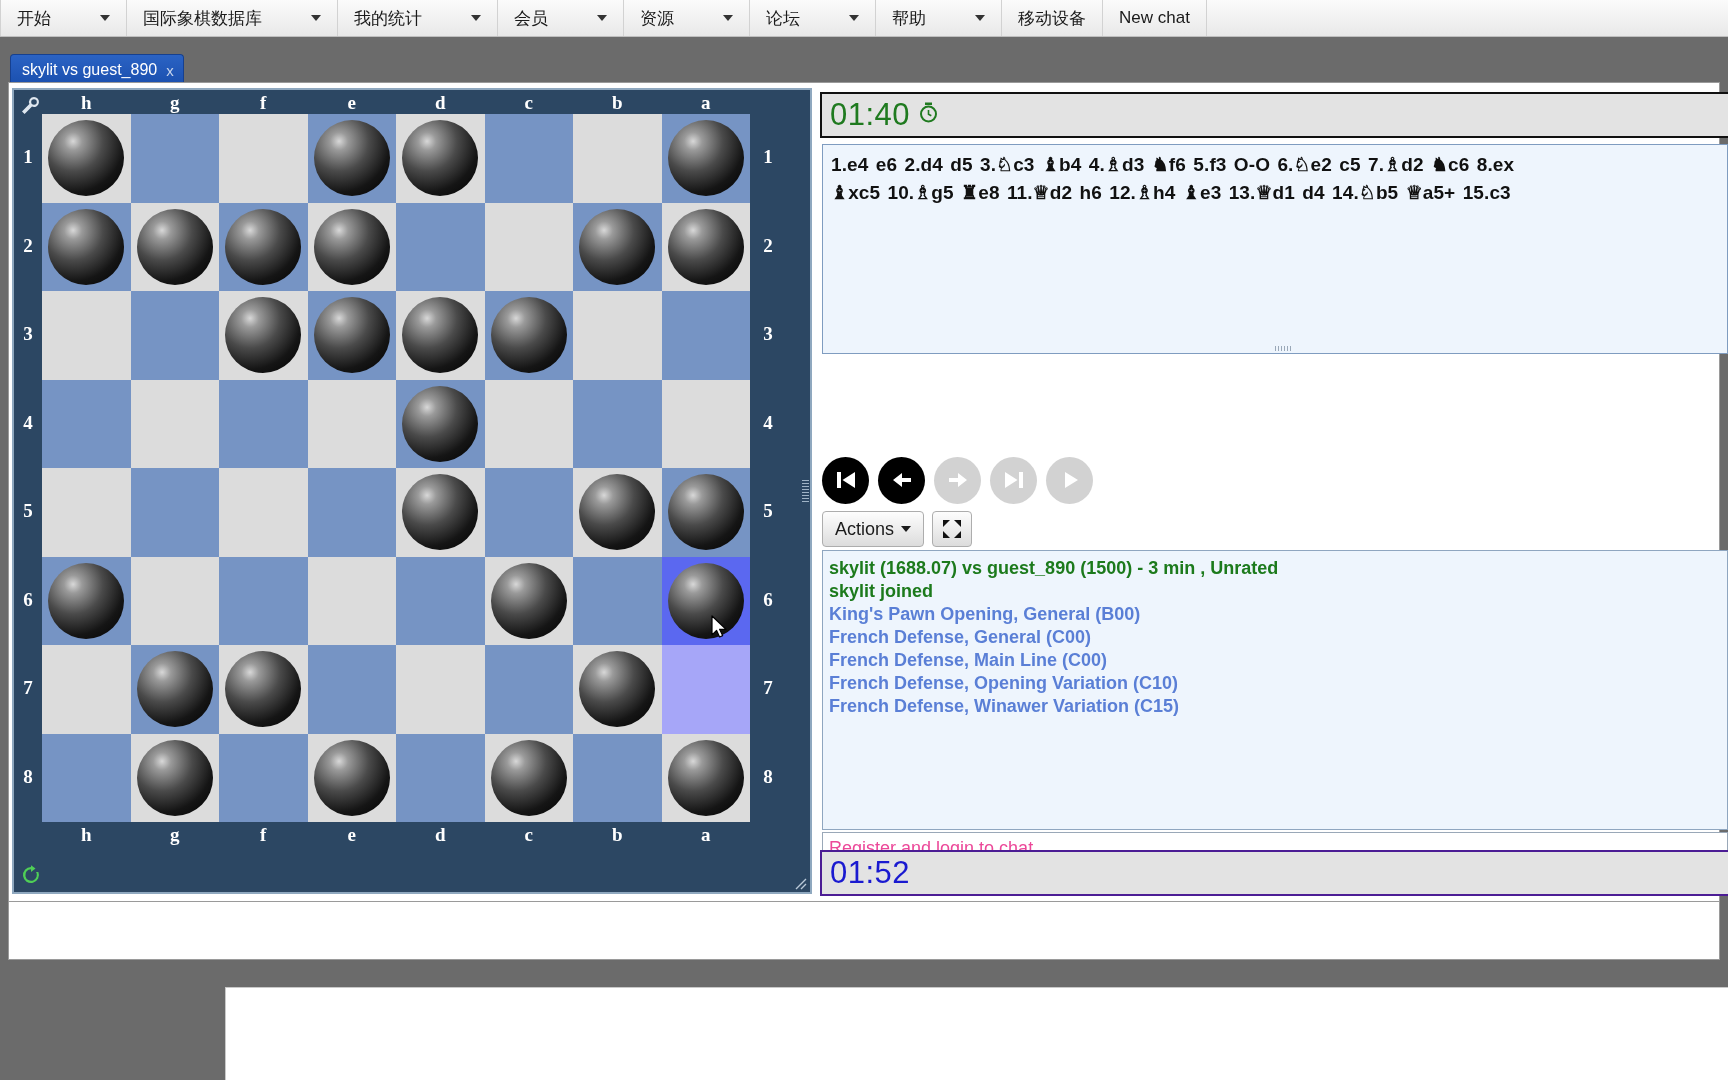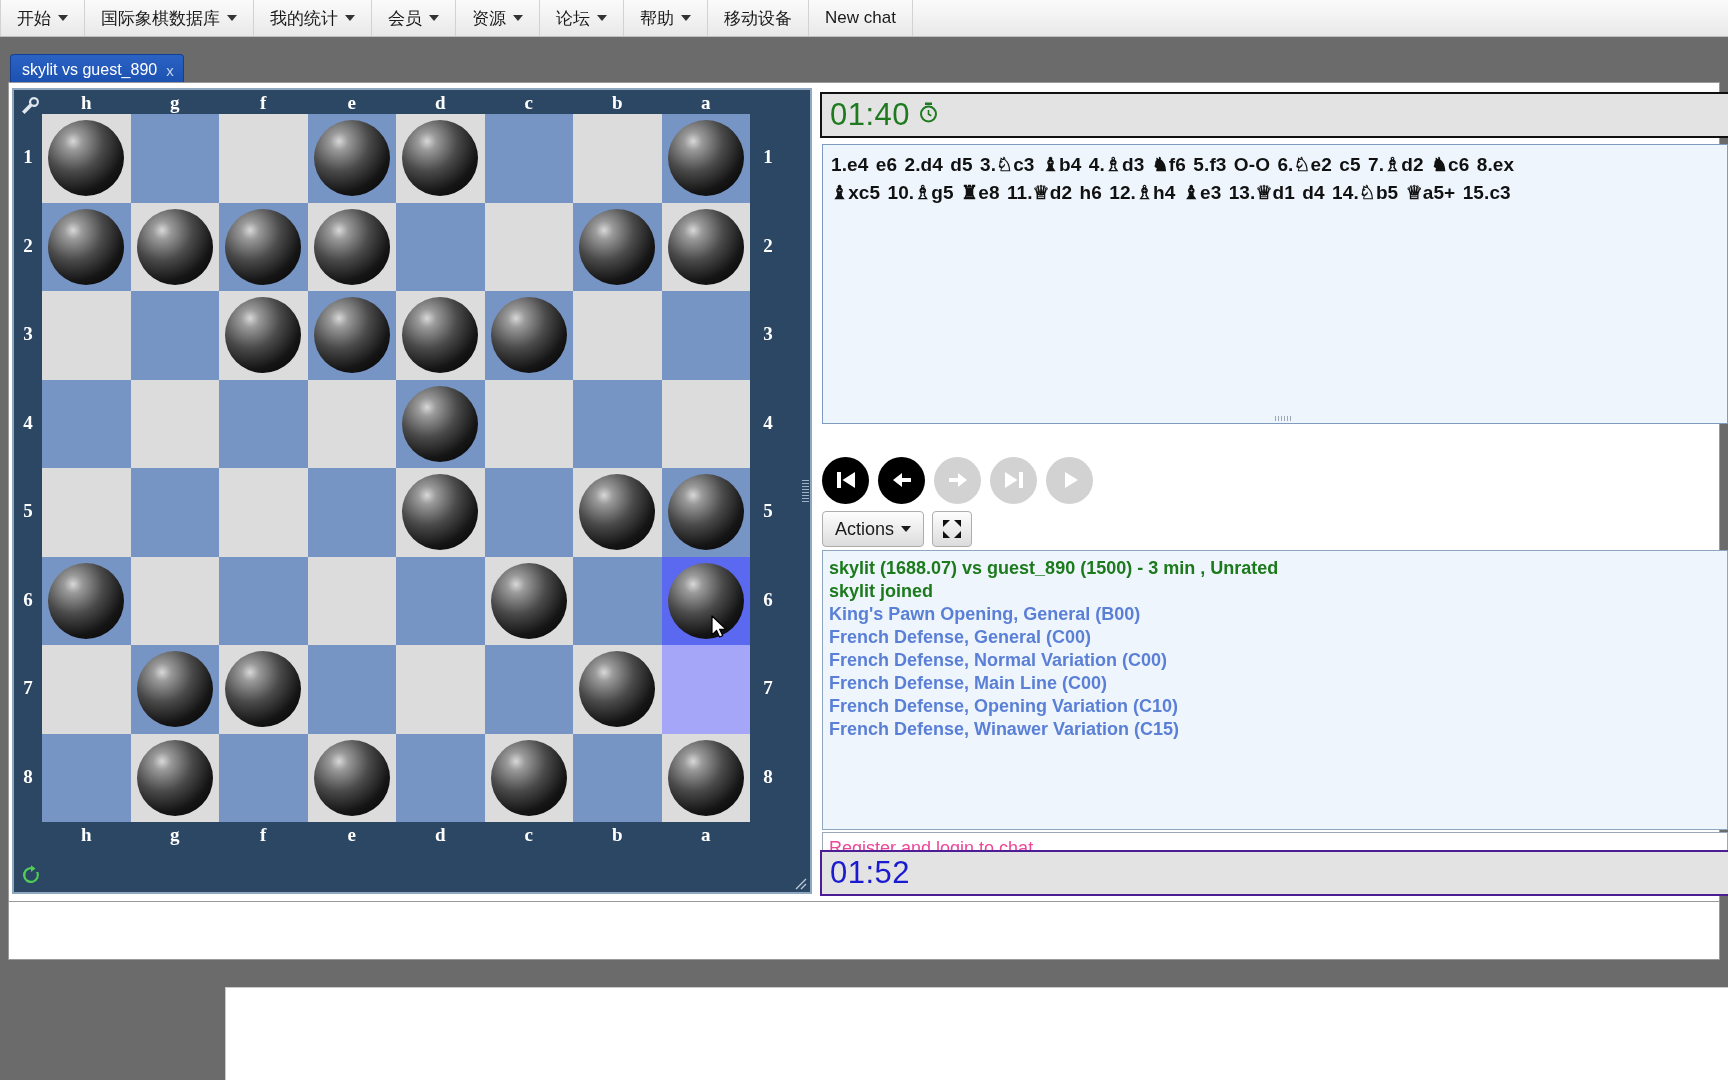--- a/index.html
+++ b/index.html
@@ -20,20 +20,21 @@
     display: flex; align-items: stretch;
     box-sizing: border-box;
   }
   .menu-item {
     display: flex; align-items: center;
     padding: 0 16px;
     font-size: 17px; color: #1a1a1a;
     border-right: 1px solid #d2d2d2;
     white-space: nowrap;
     cursor: default;
+    gap: 42px;
   }
   .menu-item:first-child { border-left: 1px solid #d2d2d2; }
   .menu-caret {
     display: inline-block;
     margin-left: 7px;
     width: 0; height: 0;
     border-left: 5px solid transparent;
     border-right: 5px solid transparent;
     border-top: 6px solid #333;
   }
@@ -160,21 +161,21 @@
     font-size: 31px; font-weight: normal;
     font-family: "Liberation Sans", sans-serif;
     letter-spacing: 0.5px;
   }
   .clock.top .clock-time { color: #1f7a1f; }
   .clock.bottom .clock-time { color: #1a1ad0; }
   .clock-icon { margin-left: 9px; font-size: 21px; color: #1f7a1f; }
 
   .movelist {
     position: absolute; left: 2px; top: 56px;
-    width: 906px; height: 280px;
+    width: 906px; height: 210px;
     background: #eef5fd;
     border: 1px solid #7f9cc0;
     box-sizing: border-box;
     padding: 6px 8px;
     overflow: hidden;
   }
   .movetext {
     font-size: 19px; font-weight: bold; color: #111111;
     line-height: 28px;
     letter-spacing: 0.1px;
@@ -568,21 +569,20 @@
             <path d="M20 20h-7l7-7z" fill="#111"></path>
         </svg>
       </div>
     </div>
 
     <div class="chatlog" id="chatlog">
         <div class="chatline sys">skylit (1688.07) vs guest_890 (1500) - 3 min , Unrated</div>
         <div class="chatline sys">skylit joined</div>
         <div class="chatline open">King's Pawn Opening, General (B00)</div>
         <div class="chatline open">French Defense, General (C00)</div>
-        <div class="chatline open">French Defense, Normal Variation (C00)</div>
         <div class="chatline open">French Defense, Main Line (C00)</div>
         <div class="chatline open">French Defense, Opening Variation (C10)</div>
         <div class="chatline open">French Defense, Winawer Variation (C15)</div>
       </div>
 
     <div class="chatinput">
       <span>Register and login to chat</span>
     </div>
 
     <div class="clock bottom">

